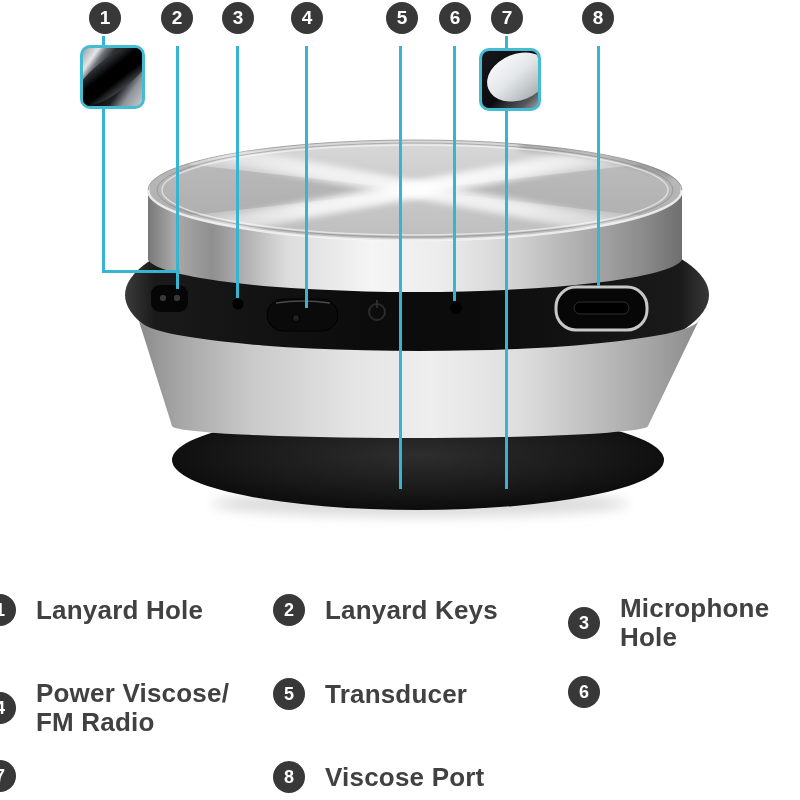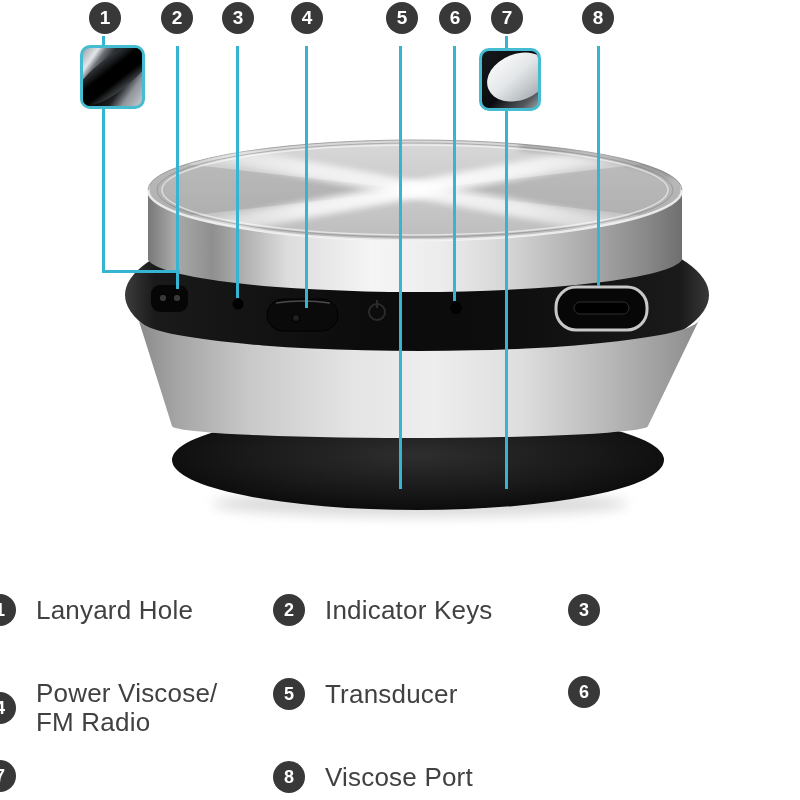--- a/index.html
+++ b/index.html
@@ -38,21 +38,21 @@
   }
   
   .lg-item{position:absolute;display:flex;align-items:center;min-height:32px;z-index:10;}
   .lg-num{
     flex:0 0 32px;width:32px;height:32px;border-radius:50%;
     background:var(--badge-bg,#383838);color:var(--badge-text,#fff);
     display:flex;align-items:center;justify-content:center;
     font-size:18px;font-weight:700;
   }
   .lg-label{
-    margin-left:20px;font-size:26px;font-weight:400;line-height:29px;
+    margin-left:20px;font-size:26px;font-weight:700;line-height:29px;
     color:var(--legend-text,#414141);white-space:pre-line;letter-spacing:.2px;
   }
   .speaker{position:absolute;left:0;top:0;z-index:1;}
 </style>
 </head>
 <body>
 
 <div class="stage">
 
   <svg class="speaker" width="800" height="800" viewBox="0 0 800 800">
@@ -179,24 +179,25 @@
   <div class="badge" style="left:439px">6</div>
   <div class="badge" style="left:491px">7</div>
   <div class="badge" style="left:582px">8</div>
 
   <div class="lg-item" style="left:-16px;top:594px">
     <span class="lg-num">1</span>
     <span class="lg-label">Lanyard Hole</span>
   </div>
   <div class="lg-item" style="left:273px;top:594px">
     <span class="lg-num">2</span>
-    <span class="lg-label">Indicator Keys</span>
+    <span class="lg-label">Lanyard Keys</span>
   </div>
   <div class="lg-item" style="left:568px;top:594px">
     <span class="lg-num">3</span>
+    <span class="lg-label">Microphone Hole</span>
   </div>
   <div class="lg-item" style="left:-16px;top:679px">
     <span class="lg-num">4</span>
     <span class="lg-label">Power Viscose/
 FM Radio</span>
   </div>
   <div class="lg-item" style="left:273px;top:678px">
     <span class="lg-num">5</span>
     <span class="lg-label">Transducer</span>
   </div>

